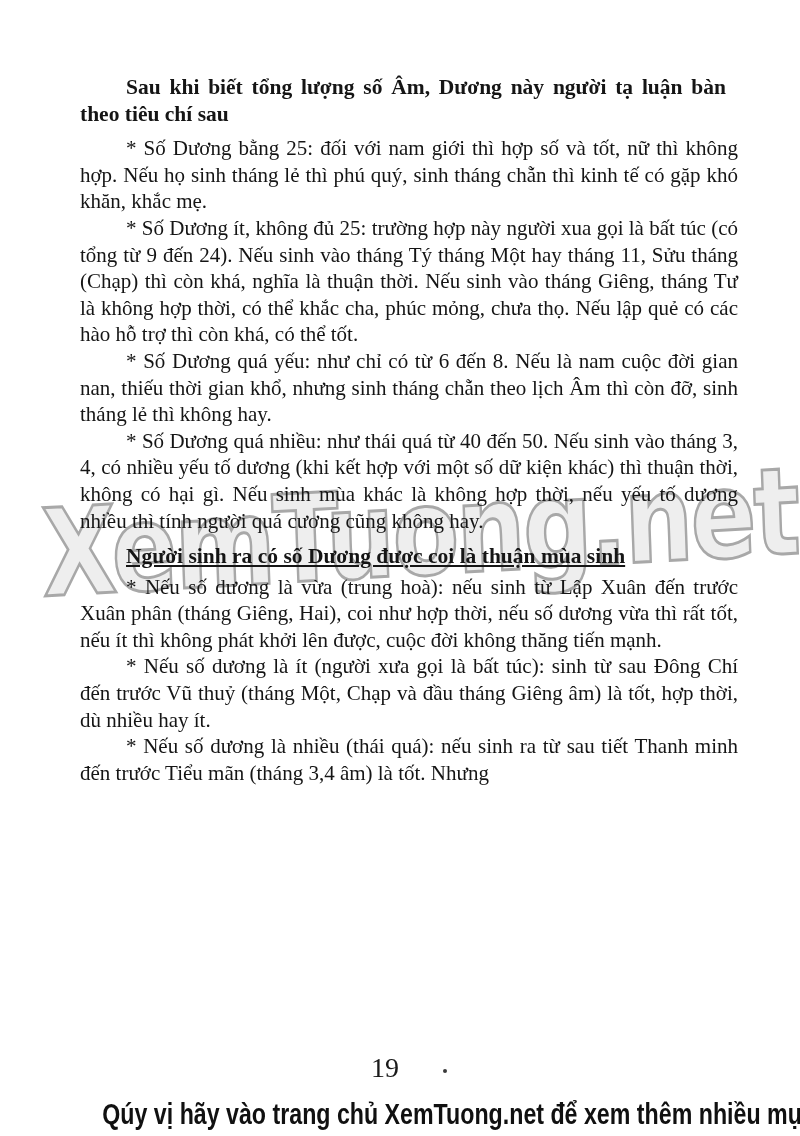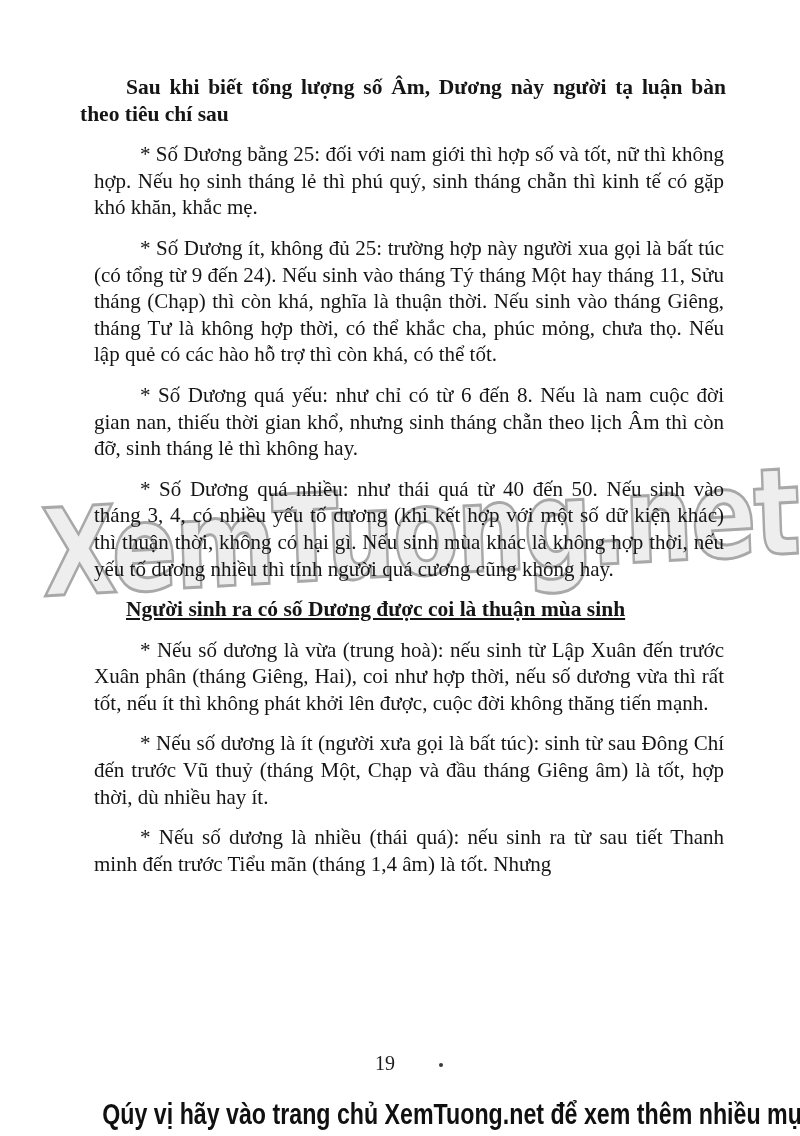--- a/index.html
+++ b/index.html
@@ -35,40 +35,40 @@
     position: absolute;
     left: 80px; top: 74px;
     width: 658px;
     z-index: 1;
     color: #151515;
     font-size: 21px;
     line-height: 26.6px;
     text-align: justify;
   }
   .para {
-    margin: 14px;
+    margin: 0;
     text-indent: 46px;
   }
   .heading {
     font-weight: bold;
     margin: 0 12px 8px 0;
     text-indent: 46px;
     font-size: 21.5px;
   }
   .heading.mid {
     margin: 9px 0 4px 0;
     text-decoration: underline;
   }
   .pagenum-row {
     position: absolute;
     left: 80px; top: 1052px;
     width: 658px;
     z-index: 1;
     text-align: center;
-    font-size: 20px;
+    font-size: 28px;
     color: #1a1a1a;
   }
   .speck {
     display: inline-block;
     width: 4px; height: 4px;
     background: #3a3a3a;
     border-radius: 50%;
     margin-left: 44px;
     vertical-align: middle;
   }
@@ -99,21 +99,21 @@
 
   <main class="content">
     <h2 class="heading">Sau khi biết tổng lượng số Âm, Dương này người tạ luận bàn theo tiêu chí sau</h2>
     <p class="para">* Số Dương bằng 25: đối với nam giới thì hợp số và tốt, nữ thì không hợp. Nếu họ sinh tháng lẻ thì phú quý, sinh tháng chẵn thì kinh tế có gặp khó khăn, khắc mẹ.</p>
     <p class="para">* Số Dương ít, không đủ 25: trường hợp này người xua gọi là bất túc (có tổng từ 9 đến 24). Nếu sinh vào tháng Tý tháng Một hay tháng 11, Sửu tháng (Chạp) thì còn khá, nghĩa là thuận thời. Nếu sinh vào tháng Giêng, tháng Tư là không hợp thời, có thể khắc cha, phúc mỏng, chưa thọ. Nếu lập quẻ có các hào hỗ trợ thì còn khá, có thể tốt.</p>
     <p class="para">* Số Dương quá yếu: như chỉ có từ 6 đến 8. Nếu là nam cuộc đời gian nan, thiếu thời gian khổ, nhưng sinh tháng chẵn theo lịch Âm thì còn đỡ, sinh tháng lẻ thì không hay.</p>
     <p class="para">* Số Dương quá nhiều: như thái quá từ 40 đến 50. Nếu sinh vào tháng 3, 4, có nhiều yếu tố dương (khi kết hợp với một số dữ kiện khác) thì thuận thời, không có hại gì. Nếu sinh mùa khác là không hợp thời, nếu yếu tố dương nhiều thì tính người quá cương cũng không hay.</p>
     <h2 class="heading mid">Người sinh ra có số Dương được coi là thuận mùa sinh</h2>
     <p class="para">* Nếu số dương là vừa (trung hoà): nếu sinh từ Lập Xuân đến trước Xuân phân (tháng Giêng, Hai), coi như hợp thời, nếu số dương vừa thì rất tốt, nếu ít thì không phát khởi lên được, cuộc đời không thăng tiến mạnh.</p>
     <p class="para">* Nếu số dương là ít (người xưa gọi là bất túc): sinh từ sau Đông Chí đến trước Vũ thuỷ (tháng Một, Chạp và đầu tháng Giêng âm) là tốt, hợp thời, dù nhiều hay ít.</p>
-    <p class="para">* Nếu số dương là nhiều (thái quá): nếu sinh ra từ sau tiết Thanh minh đến trước Tiểu mãn (tháng 1,4 âm) là tốt. Nhưng</p>
+    <p class="para">* Nếu số dương là nhiều (thái quá): nếu sinh ra từ sau tiết Thanh minh đến trước Tiểu mãn (tháng 3,4 âm) là tốt. Nhưng</p>
   </main>
 
   <div class="pagenum-row">
     <span>19</span><span class="speck"></span>
   </div>
 
   <footer class="footer">
     <span class="footer-inner">Qúy vị hãy vào trang chủ XemTuong.net để xem thêm nhiều mục hay khác</span>
   </footer>
 

